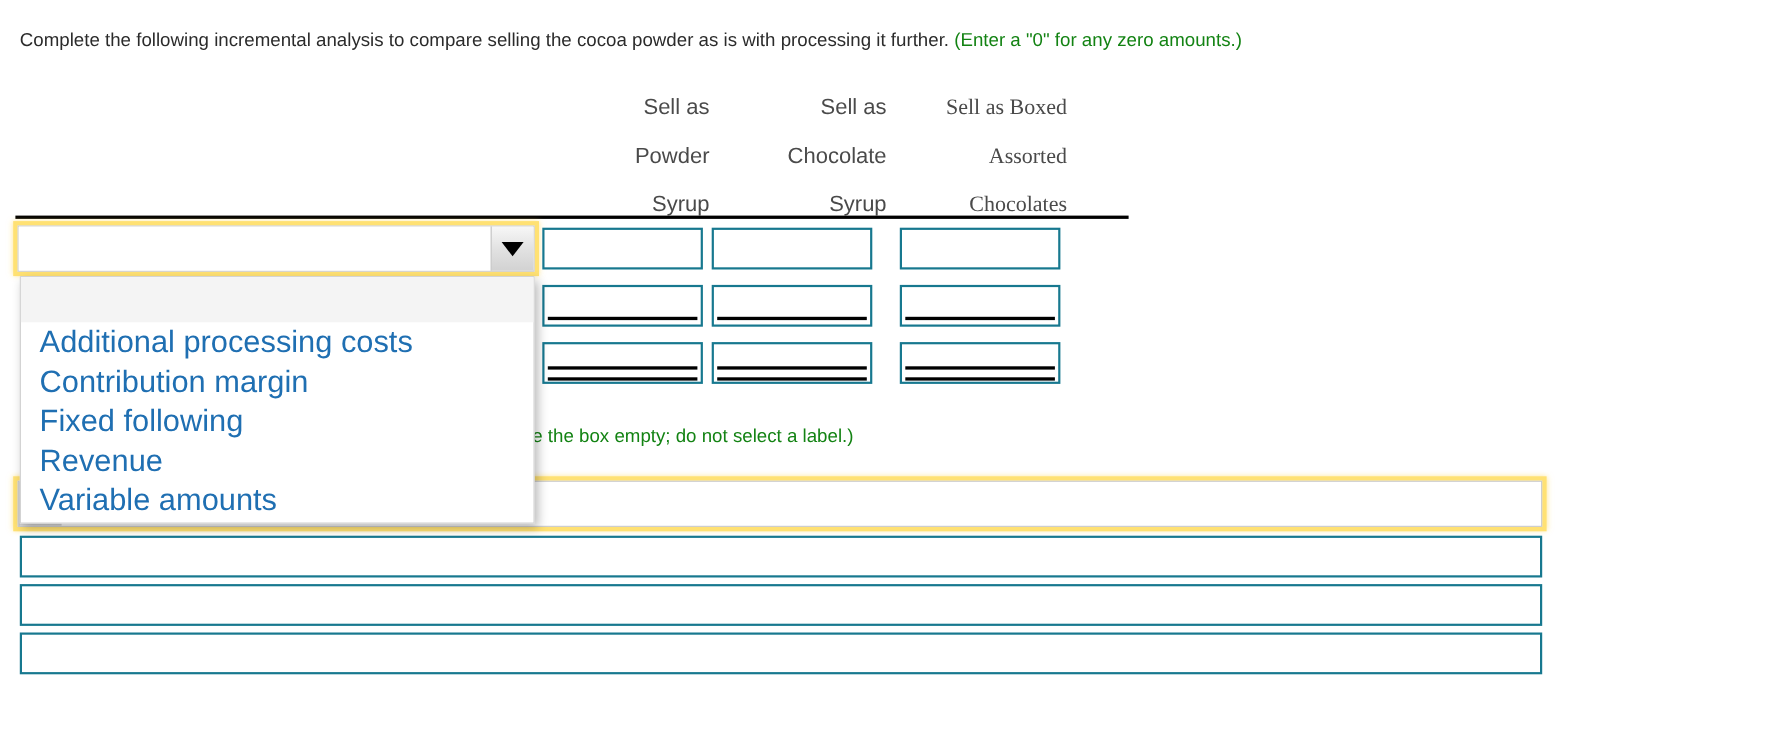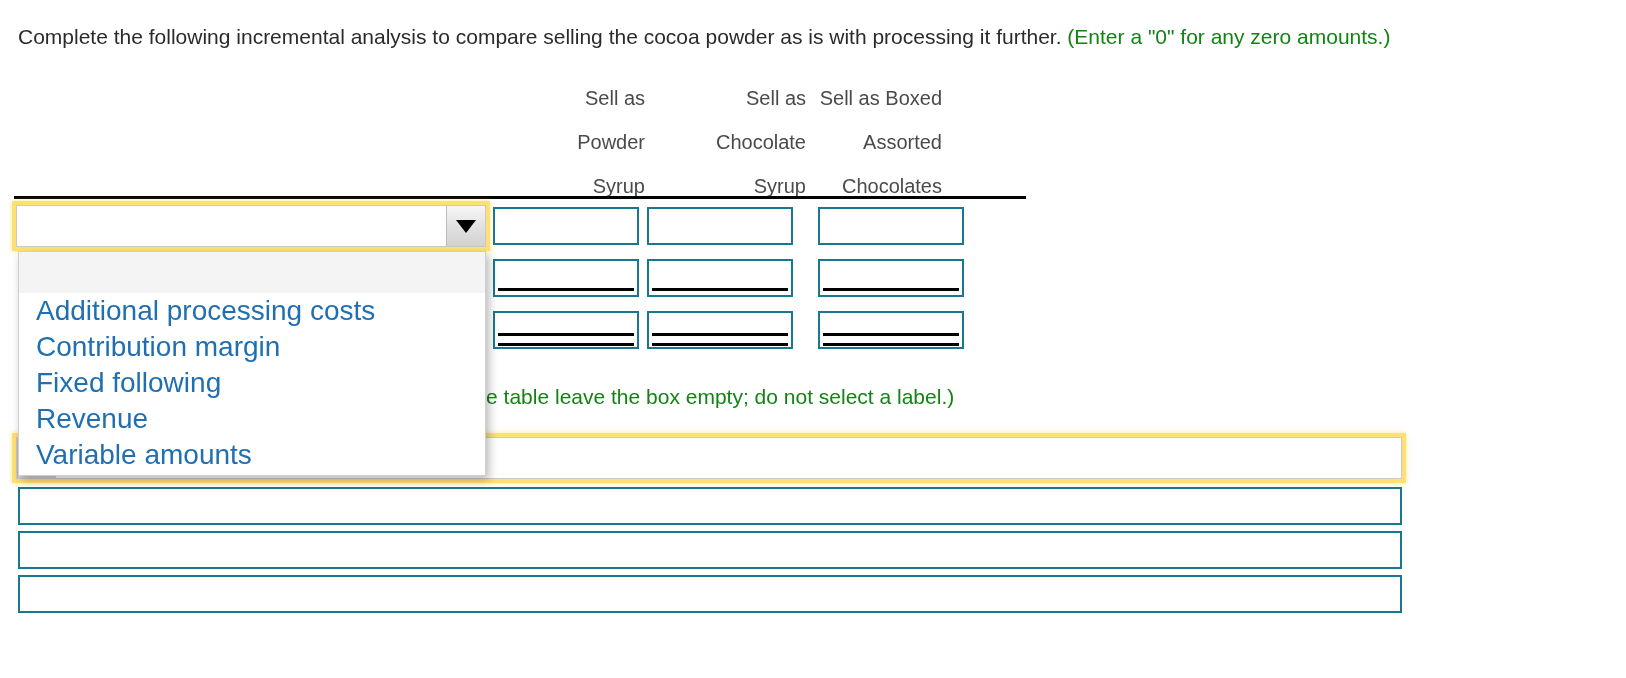--- a/index.html
+++ b/index.html
@@ -15,21 +15,21 @@
     position: relative;
     width: 1626px;
     height: 678px;
     overflow: hidden;
     background: #ffffff;
   }
 
   
   .prompt {
     position: absolute;
-    font-size: 21px;
+    font-size: 17px;
     line-height: 26px;
     color: #2b2b2b;
     white-space: nowrap;
   }
   .prompt-1 { left: 18px; top: 24px; }
   .prompt-2 { left: 18px; top: 384px; }
   .hint { color: #138313; }
 
   
   .table-wrap {
@@ -47,21 +47,21 @@
     top: 0;
     width: 152px;
     text-align: right;
     font-size: 20px;
     line-height: 44px;
     color: #4a4a4a;
   }
   .col-head .hl { display: block; }
   .col-head-1 { left: 479px; }
   .col-head-2 { left: 640px; }
-  .col-head-3 { left: 776px; }
+  .col-head-3 { left: 804px; font-family: Liberation Serif, serif; }
 
   .head-rule {
     position: absolute;
     left: 0;
     top: 120px;
     width: 1012px;
     height: 3px;
     background: #000000;
   }
 

